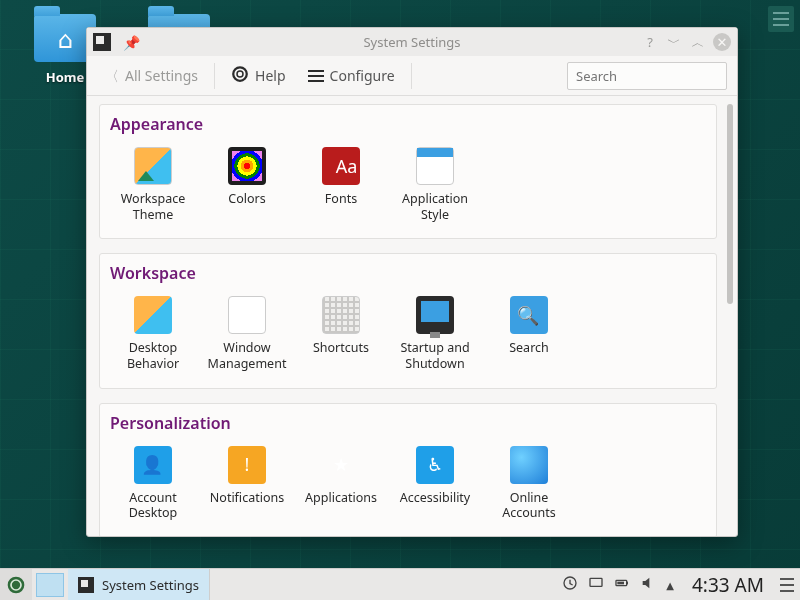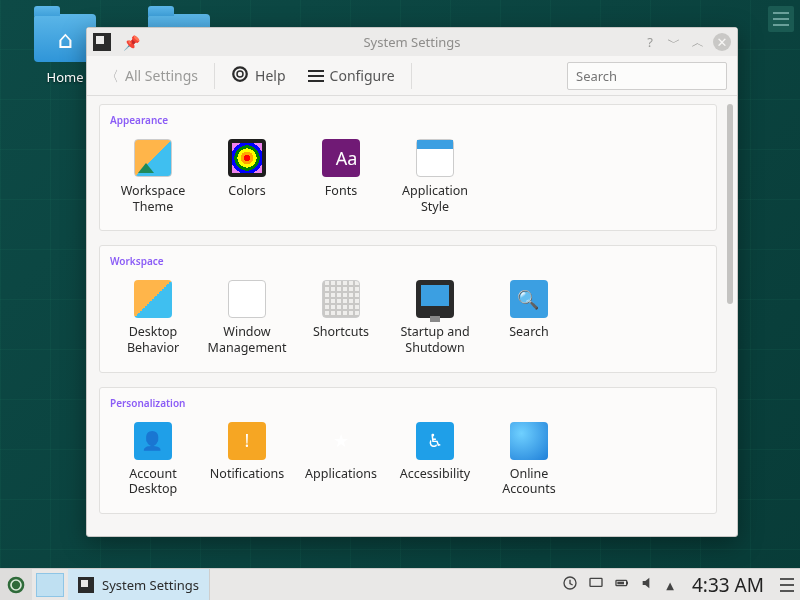--- a/index.html
+++ b/index.html
@@ -28,21 +28,21 @@
   background:linear-gradient(#5bb6e8,#2f95d8); border-radius:4px;
 }
 .desk-icon .folder::before{
   content:""; position:absolute; top:-8px; left:0; width:26px; height:10px;
   background:linear-gradient(#5bb6e8,#3fa0da); border-radius:3px 3px 0 0;
 }
 .desk-icon .folder .glyph{
   position:absolute; inset:0; display:flex; align-items:center; justify-content:center;
   color:#fff; font-size:24px;
 }
-.desk-icon .label{ text-shadow:0 1px 2px rgba(0,0,0,.6);}
+.desk-icon .label{ text-shadow:0 1px 2px rgba(0,0,0,.6);font-weight:bold;}
 
 
 .panel {
   position:absolute; left:0; right:0; bottom:0; height:32px;
   background:#e9e8e7; border-top:1px solid #cfcecd;
   display:flex; align-items:center; font-size:13px; color:#2b2b2b;
 }
 .panel .launcher{
   width:32px; height:32px; display:flex; align-items:center; justify-content:center;
   background:#dedddc;
@@ -97,38 +97,38 @@
 }
 .scroll{
   position:absolute; right:4px; top:8px; width:6px; height:200px;
   background:#c4c3c1; border-radius:3px;
 }
 .category{
   border:1px solid #e1e0de; border-radius:3px; margin:0 14px 14px 0;
   background:#fcfbfa;
 }
 .cat-title{
-  padding:8px 10px 4px; font-size:10px; color:#8b5cf6; font-weight:600;
+  padding:8px 10px 4px; font-size:16px; color:#701a75; font-weight:600;
 }
 .grid{
   display:flex; flex-wrap:wrap; padding:4px 6px 12px;
 }
 .item{
   width:94px; text-align:center; font-size:12.5px; color:#2b2b2b;
   padding:4px 2px; line-height:1.25;
 }
 .item .ico{
   width:38px;height:38px;margin:0 auto 6px;border-radius:4px;
   display:flex;align-items:center;justify-content:center;color:#fff;font-size:18px;
 }
 
 .ic-theme{background:linear-gradient(135deg,#ffb54a 0 50%,#3fbff0 50% 100%);border:1px solid #ccc;position:relative;}
 .ic-theme::after{content:"";position:absolute;left:3px;bottom:3px;width:0;height:0;border-left:8px solid transparent;border-right:8px solid transparent;border-bottom:10px solid #1e8a5b;}
 .ic-colors{background:radial-gradient(circle at 50% 50%, red 0 15%, orange 15% 30%, yellow 30% 45%, green 45% 60%, blue 60% 75%, violet 75% 100%);border-radius:50%;border:4px solid #1e1e1e;}
-.ic-fonts{background:#701a75;border-radius:50%;padding-left:11px;}
+.ic-fonts{background:#b91c1c;border-radius:50%;padding-left:11px;}
 .ic-icons{background:#fff;border:1px solid #ccc;}
 .ic-icons::before{content:"";display:block;width:30px;height:6px;margin:5px auto 3px;background:linear-gradient(90deg,#e06 0 25%,#2a8 25% 50%,#f90 50% 75%,#29f 75% 100%);}
 .ic-appstyle{background:#fff;border:1px solid #ccc;position:relative;}
 .ic-appstyle::before{content:"";position:absolute;top:0;left:0;right:0;height:9px;background:#3b9fe2;}
 .ic-desktop{background:linear-gradient(135deg,#ffb54a 0 50%,#3fbff0 50% 100%);}
 .ic-window{background:#fff;border:1px solid #ccc;}
 .ic-window::before{content:"";display:block;height:8px;background:#3b9fe2;}
 .ic-shortcut{background:#efeeec;border:1px solid #ccc;background-image:repeating-linear-gradient(0deg,#c9c8c6 0 2px,transparent 2px 6px),repeating-linear-gradient(90deg,#c9c8c6 0 2px,transparent 2px 6px);}
 .ic-startup{background:#2b2b2b;position:relative;}
 .ic-startup::before{content:"";position:absolute;inset:5px 5px 12px 5px;background:#3b9fe2;}

